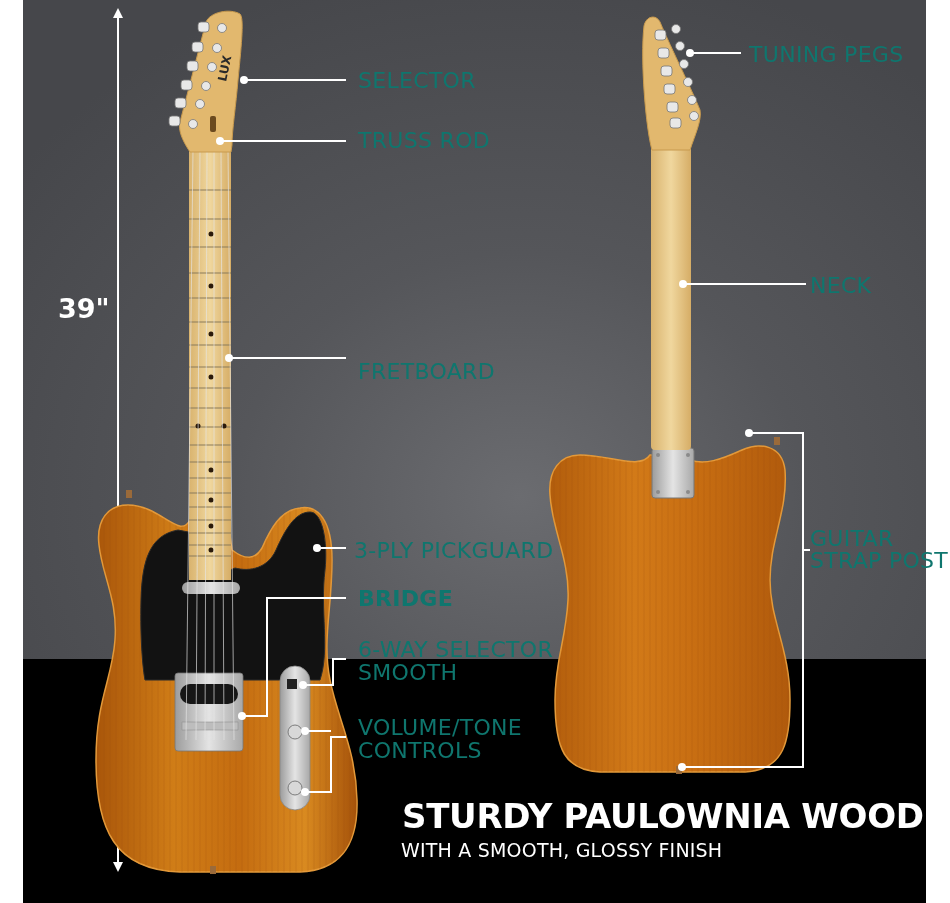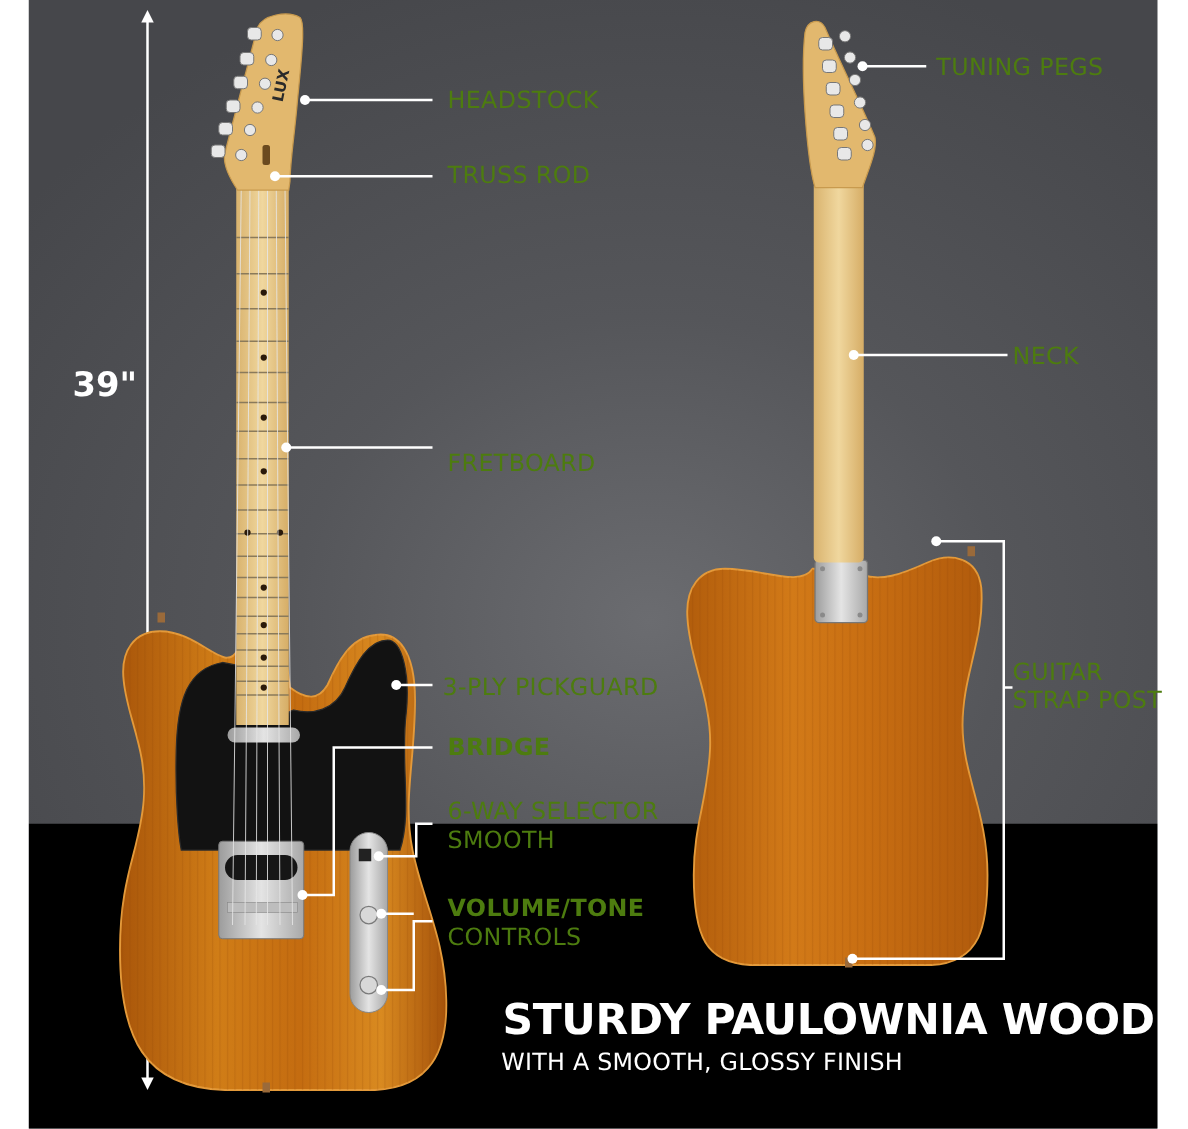--- a/index.html
+++ b/index.html
@@ -1,21 +1,21 @@
 <!DOCTYPE html>
 <html><head>
 <meta charset="utf-8">
 <style>
   html, body { margin: 0; padding: 0; background: #ffffff; }
   body { width: 950px; height: 903px; position: relative; overflow: hidden; font-family: "DejaVu Sans", "Liberation Sans", sans-serif; }
   .panel { position: absolute; left: 23px; top: 0; width: 903px; height: 903px; overflow: hidden;
     background: radial-gradient(ellipse 70% 60% at 55% 55%, #6b6c70 0%, #55565a 45%, #46474b 100%); }
   .floor { position: absolute; left: 0; top: 659px; width: 903px; height: 244px; background: #000; }
   svg.art { position: absolute; left: 0; top: 0; width: 950px; height: 903px; }
-  .label { position: absolute; color: #4d7c0f; font-size: 19px; letter-spacing: 0.3px; line-height: 23px; white-space: nowrap; }
+  .label { position: absolute; color: #0f766e; font-size: 22px; letter-spacing: 0.3px; line-height: 23px; white-space: nowrap; }
   .dim { position: absolute; color: #fff; font-weight: bold; font-size: 27px; }
   .headline { position: absolute; color: #fff; font-weight: bold; font-size: 34px; letter-spacing: -0.3px; white-space: nowrap; }
   .subline { position: absolute; color: #fff; font-size: 19px; letter-spacing: 0.2px; white-space: nowrap; }
 </style>
 </head>
 <body>
 
 <div class="panel">
   <div class="floor"></div>
 </div>
@@ -207,28 +207,28 @@
       <circle cx="305" cy="792" r="4"></circle>
     <circle cx="690" cy="53" r="4"></circle>
       <circle cx="683" cy="284" r="4"></circle>
     <circle cx="749" cy="433" r="4"></circle>
       <circle cx="682" cy="767" r="4"></circle>
   </g>
 </svg>
 
 <div class="dim" style="left:58px; top:293px;">39"</div>
 
-<div class="label" style="left:358px; top:69px;">HEADSTOCK</div>
+<div class="label" style="left:358px; top:69px;">SELECTOR</div>
 <div class="label" style="left:358px; top:129px;">TRUSS ROD</div>
 <div class="label" style="left:358px; top:360px;">FRETBOARD</div>
 <div class="label" style="left:354px; top:539px;">3-PLY PICKGUARD</div>
 <div class="label" style="left:358px; top:587px;font-weight:bold;">BRIDGE</div>
 <div class="label" style="left:358px; top:638px;">6-WAY SELECTOR</div>
 <div class="label" style="left:358px; top:661px;">SMOOTH</div>
-<div class="label" style="left:358px; top:716px;font-weight:bold;">VOLUME/TONE</div>
+<div class="label" style="left:358px; top:716px;">VOLUME/TONE</div>
 <div class="label" style="left:358px; top:739px;">CONTROLS</div>
 
 <div class="label" style="left:749px; top:43px;">TUNING PEGS</div>
 <div class="label" style="left:810px; top:274px;">NECK</div>
 <div class="label" style="left:810px; top:527px;">GUITAR</div>
 <div class="label" style="left:810px; top:549px;">STRAP POST</div>
 
 <div class="headline" style="left:402px; top:796px;">STURDY PAULOWNIA WOOD</div>
 <div class="subline" style="left:401px; top:839px;">WITH A SMOOTH, GLOSSY FINISH</div>
 

